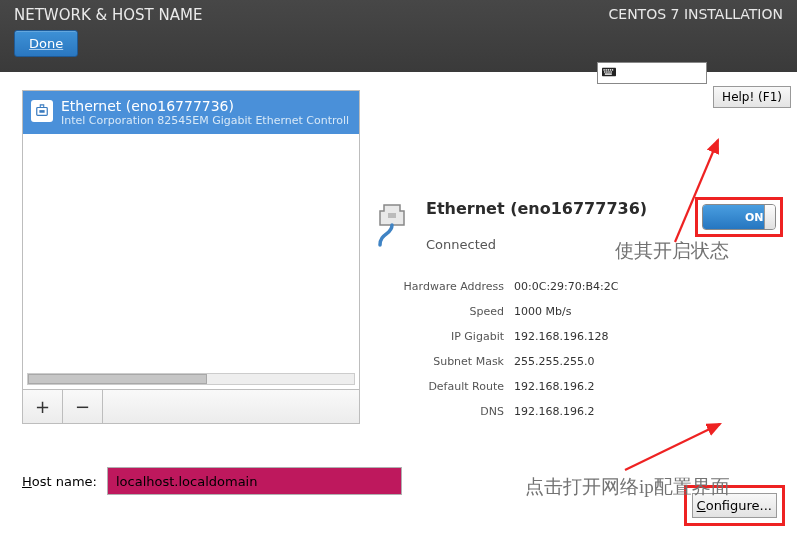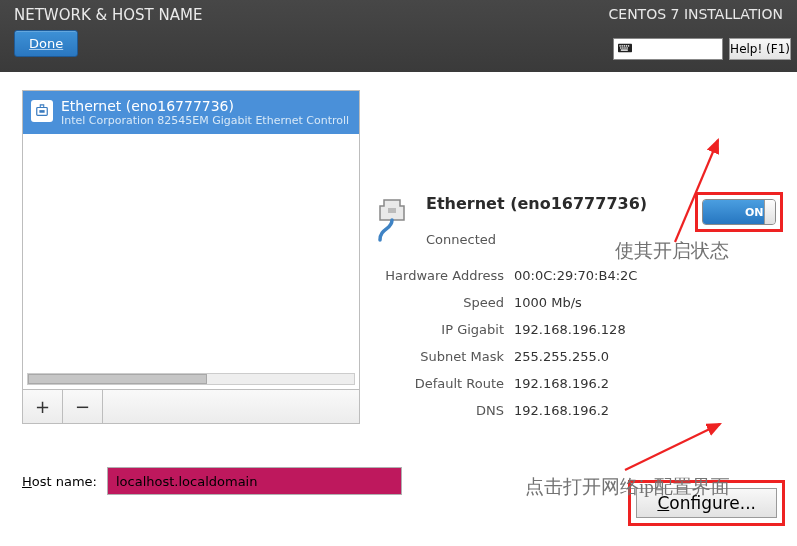--- a/index.html
+++ b/index.html
@@ -19,21 +19,21 @@
     box-shadow: inset 0 1px rgba(255,255,255,.2);
   }
   .kbd-row { position: absolute; right: 6px; top: 38px; display: flex; gap: 6px; align-items: center; }
   .kbd-select {
     background: #fff; border: 1px solid #888; height: 22px; width: 110px; padding: 1px 4px;
     font-size: 12px; display: flex; align-items: center; gap: 6px;
   }
   .kbd-select svg { width: 14px; height: 10px; }
   .help-btn {
     background: linear-gradient(#f8f8f8,#e4e4e4); border: 1px solid #999; height: 22px;
-    padding: 0 0; font-size: 12px; cursor: pointer;
+    padding: 0 8px; font-size: 12px; cursor: pointer; margin-top: 48px;
   }
 
   .content { padding: 18px 14px 0 22px; display: flex; gap: 14px; align-items: flex-end; }
 
   .left-col { width: 338px; }
   .nic-list {
     border: 1px solid #bdbdbd; height: 300px; background: #fff; overflow: hidden; position: relative;
   }
   .nic-item {
     background: #4a90d9; color: #fff; padding: 7px 10px 7px 8px; display: flex; gap: 8px; align-items: flex-start;
@@ -71,29 +71,29 @@
     background:#e8e8e8; cursor:pointer;
   }
   .toggle .on{
     flex:0 0 48px; background:linear-gradient(#4a9ee0,#2676c0); color:#fff; font-size:11px; font-weight:bold;
     display:flex;align-items:center;justify-content:center;padding-left:42px;
   }
   .toggle .knob{
     flex:1; background:linear-gradient(#fdfdfd,#e0e0e0); border-left:1px solid #999;
   }
 
-  .detail-table{ margin-top:15px; font-size:13px; color:#333; }
+  .detail-table{ margin-top:22px; font-size:11px; color:#333; }
   .detail-row{ display:flex; gap:10px; padding:6px 0; }
   .detail-label{ width:130px; text-align:right; color:#555; }
   .detail-value{ }
 
   .configure-wrap{ position:absolute; right:-2px; top:290px; border:3px solid #e22; padding:5px; }
   .configure-btn{
-    background:linear-gradient(#f8f8f8,#e2e2e2); border:1px solid #9a9a9a; padding:4px 20px;
-    font-size:17px; cursor:pointer;
+    background:linear-gradient(#f8f8f8,#e2e2e2); border:1px solid #9a9a9a; padding:4px 4px;
+    font-size:13px; cursor:pointer;
   }
   .configure-btn span{ text-decoration: underline; }
 
   .hostname-row{ position:absolute; left:22px; top:467px; display:flex; align-items:center; gap:10px; font-size:13px;}
   .hostname-label span{ text-decoration: underline; }
   .hostname-input{
     width:295px; height:28px; border:1px solid #b0b0b0; padding:3px 8px; font-size:13px; background:#be185d;
   }
 
   .annot{ position:absolute; color:#737373; font-size:19px; font-family: "SimSun","宋体",serif; pointer-events:none;}

